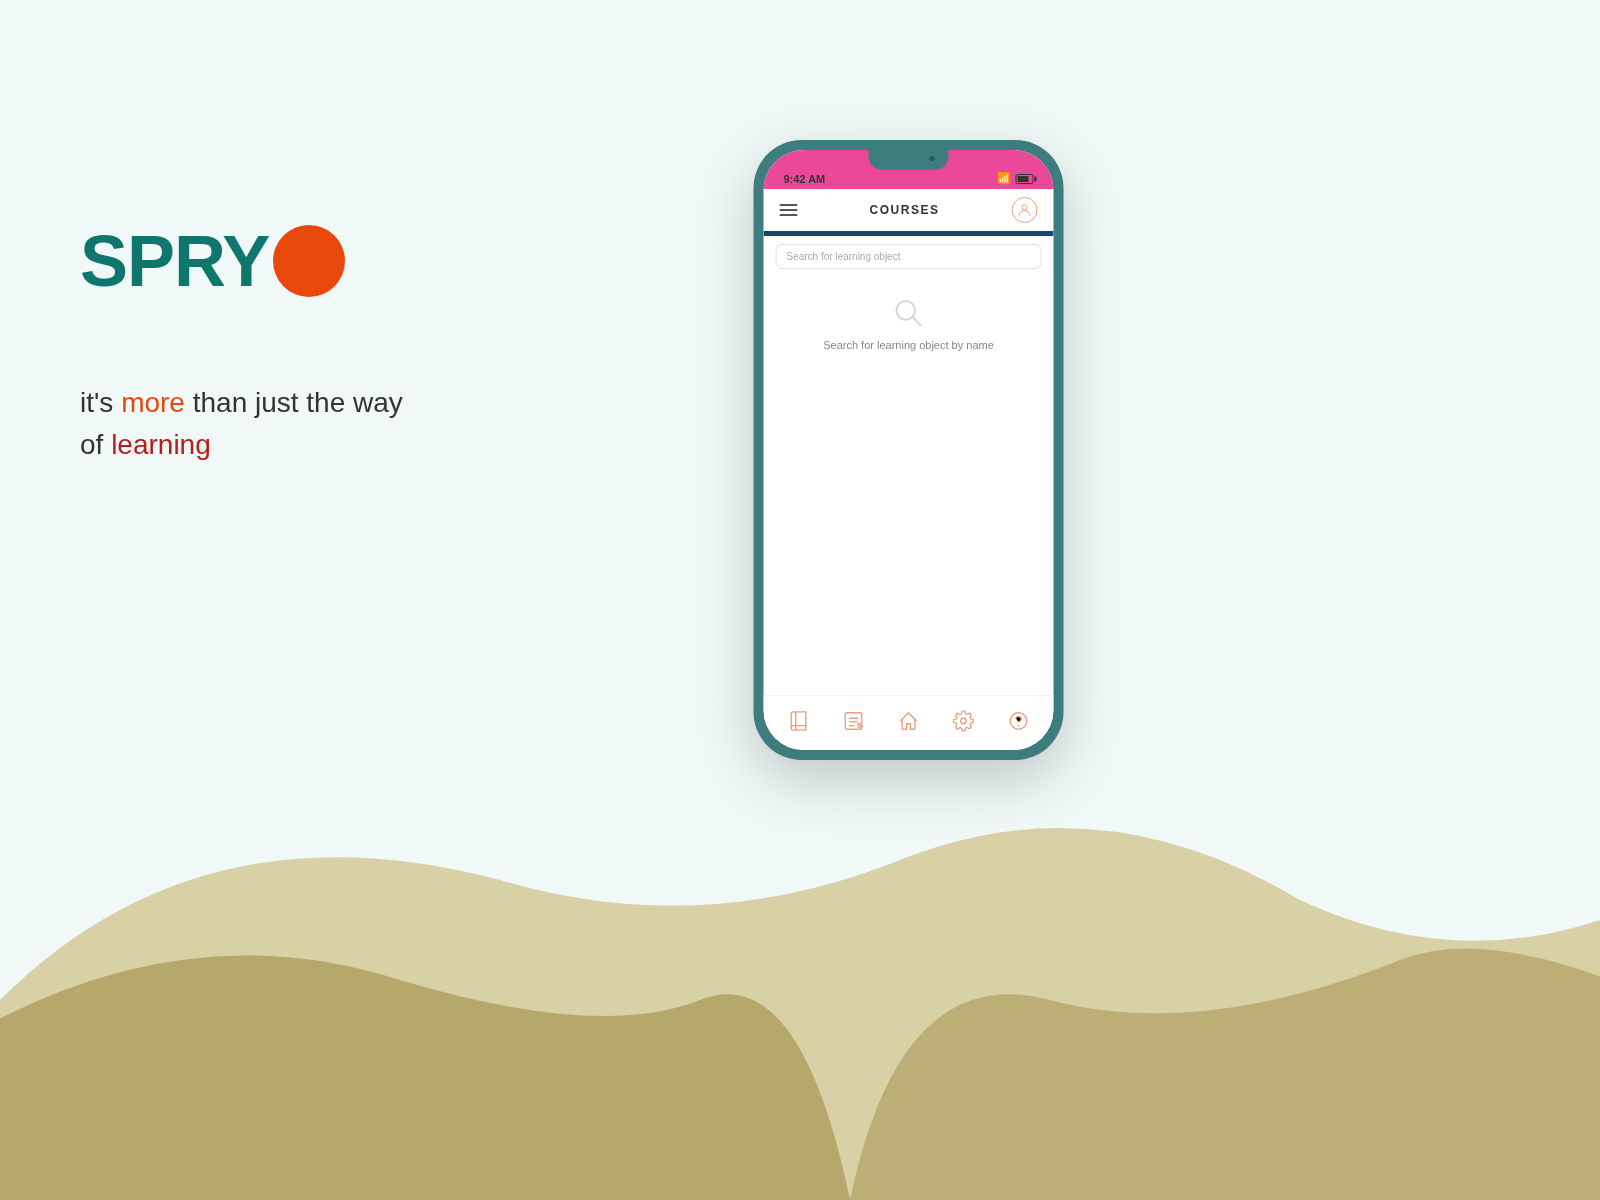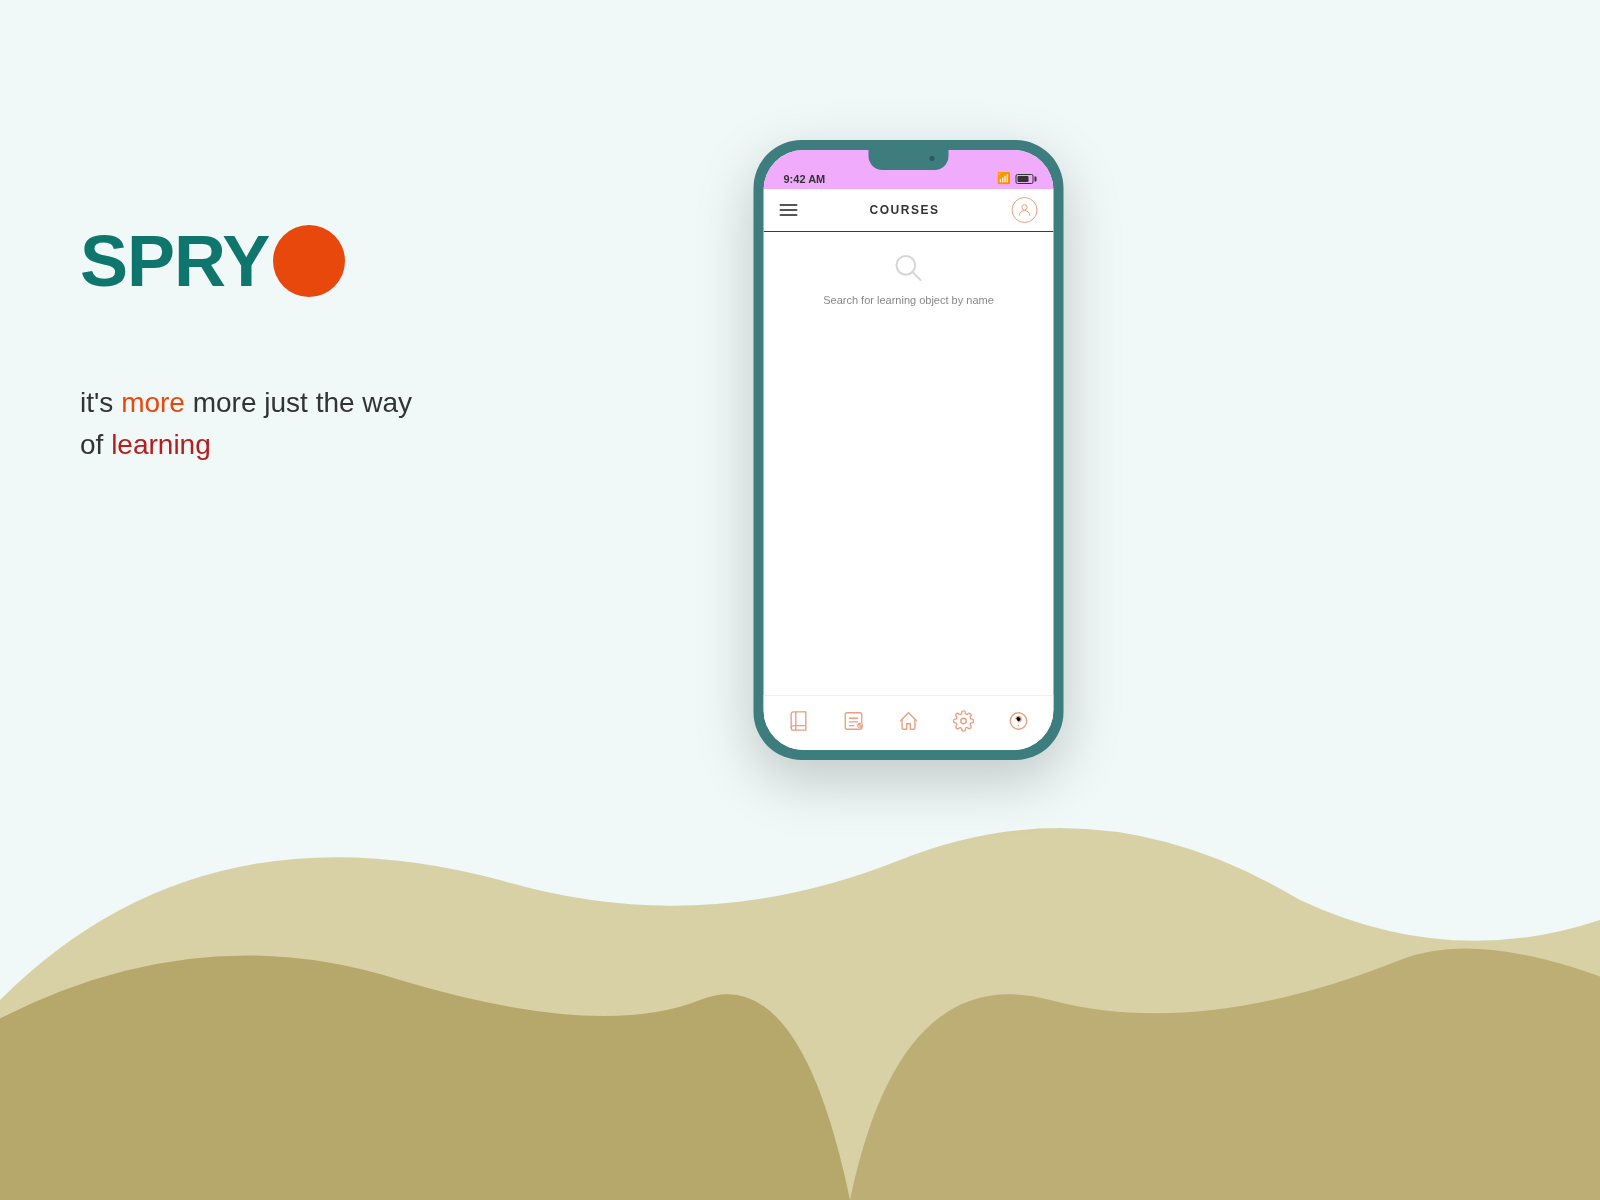--- a/index.html
+++ b/index.html
@@ -94,21 +94,21 @@
       background: #fff;
       border-radius: 40px;
       overflow: hidden;
       display: flex;
       flex-direction: column;
       position: relative;
     }
 
     
     .status-bar {
-      background: #f0abfc;
+      background: #ec4899;
       display: flex;
       justify-content: space-between;
       align-items: center;
       padding: 8px 20px 4px;
       font-size: 10px;
       color: #333;
       flex-shrink: 0;
     }
 
     .status-time {
@@ -175,21 +175,21 @@
       background: #2a5a5a;
       border-radius: 50%;
     }
 
     
     .app-header {
       display: flex;
       align-items: center;
       justify-content: space-between;
       padding: 8px 16px;
-      border-bottom: 1px solid #0c4a6e;
+      border-bottom: 5px solid #0c4a6e;
       flex-shrink: 0;
     }
 
     .hamburger-icon {
       display: flex;
       flex-direction: column;
       gap: 3px;
       cursor: pointer;
     }
 
@@ -312,21 +312,21 @@
   </svg>
 </div>
 
 <div class="left-content">
   <div class="logo">
     <span class="logo-text">SPRY</span>
     <div class="logo-circle"></div>
   </div>
 
   <p class="tagline">
-    <span>it's </span><span class="highlight-more">more</span><span> more just the way</span><br>
+    <span>it's </span><span class="highlight-more">more</span><span> than just the way</span><br>
     <span>of </span><span class="highlight-learning">learning</span>
   </p>
 </div>
 
 <div class="phone-wrapper">
   <div class="phone-outer">
     <div class="phone-inner">
 
       <div class="notch">
         <div class="notch-dot"></div>
@@ -350,20 +350,25 @@
         </div>
         <span class="header-title">COURSES</span>
         <div class="profile-icon">
           <svg viewBox="0 0 24 24" fill="none" xmlns="http://www.w3.org/2000/svg">
             <circle cx="12" cy="8" r="4" stroke="#e8a080" stroke-width="1.5"></circle>
             <path d="M4 20c0-4 3.6-7 8-7s8 3 8 7" stroke="#e8a080" stroke-width="1.5" stroke-linecap="round"></path>
           </svg>
         </div>
       </div>
 
+      <div class="search-section">
+        <div class="search-input-wrapper">
+          <span class="search-input-text">Search for learning object</span>
+        </div>
+      </div>
 
       <div class="app-content">
         <svg class="search-empty-icon" viewBox="0 0 24 24" fill="none" xmlns="http://www.w3.org/2000/svg">
           <circle cx="10" cy="10" r="7" stroke="#999" stroke-width="1.5"></circle>
           <line x1="15.5" y1="15.5" x2="21" y2="21" stroke="#999" stroke-width="1.5" stroke-linecap="round"></line>
         </svg>
         <span class="empty-state-text">Search for learning object by name</span>
       </div>
 
       <div class="bottom-nav">

